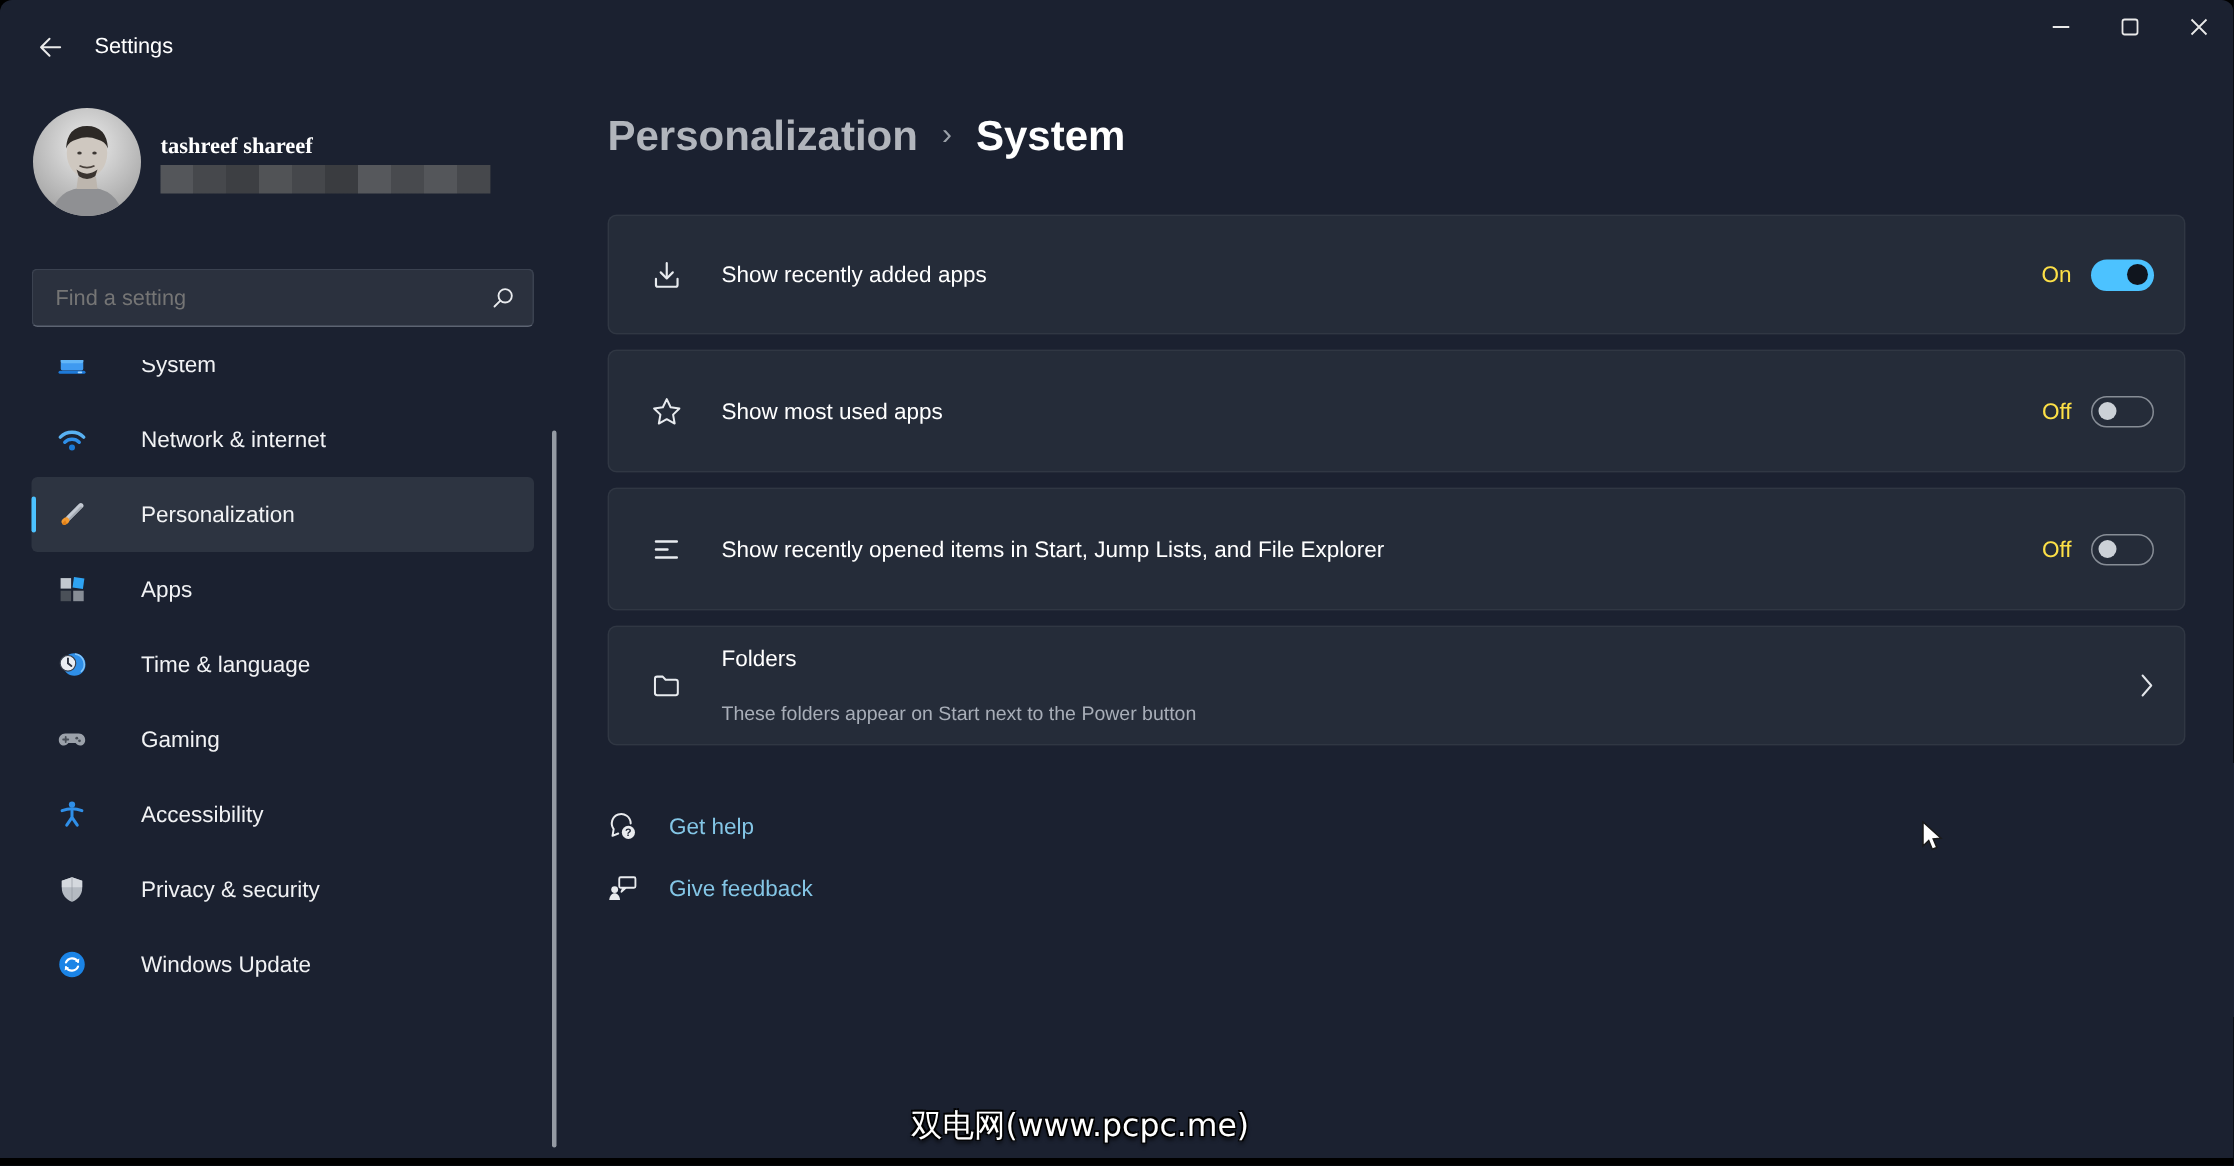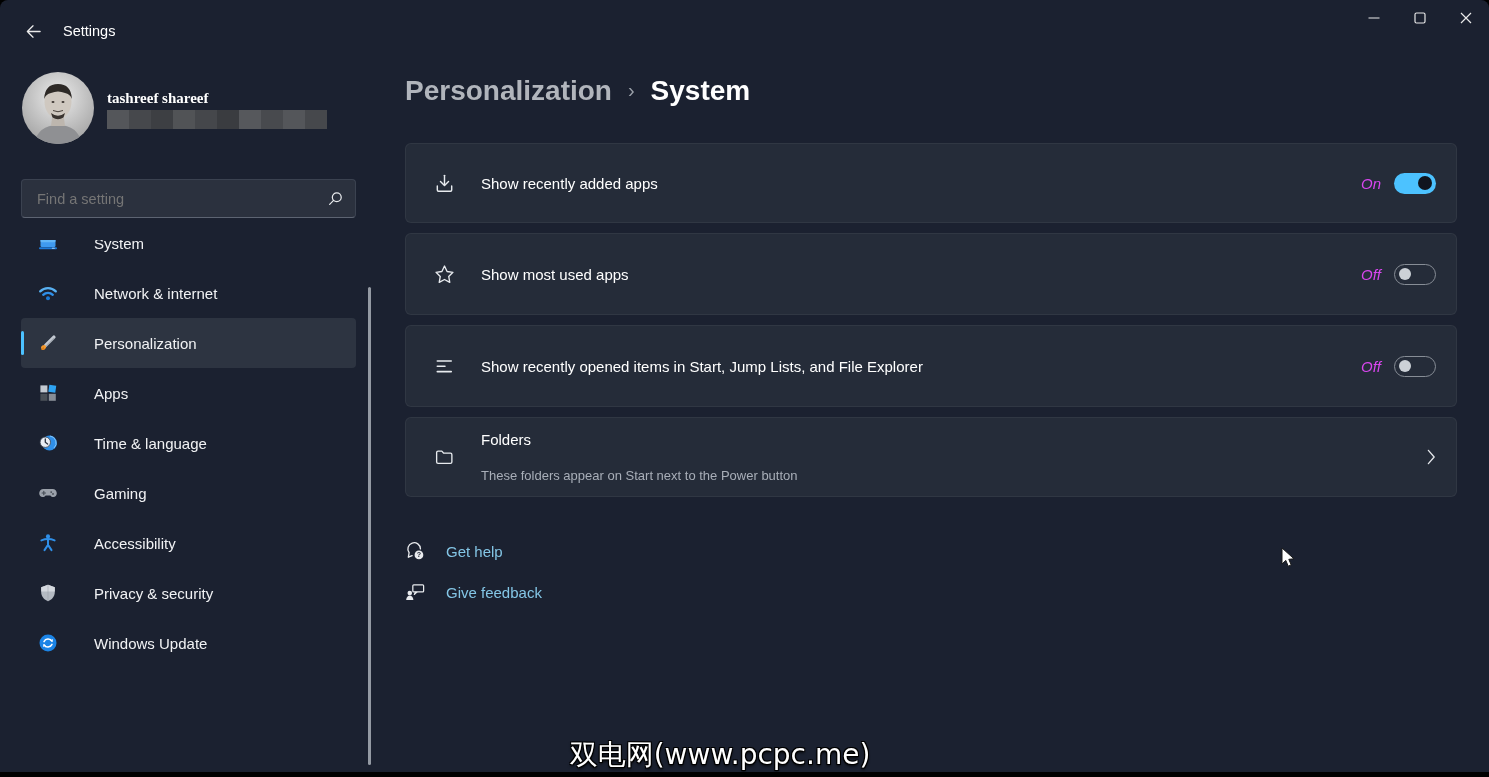--- a/index.html
+++ b/index.html
@@ -58,36 +58,36 @@
   .card { position:relative; display:flex; align-items:center;
           background:#252c39; border:1px solid rgba(255,255,255,0.055);
           border-radius:6px; padding:0 20px 0 27px; margin-bottom:10px; }
   .card.h80 { height:80px; } .card.h82 { height:82px; }
   .card .cicon { width:23px; height:23px; flex:0 0 23px; display:flex; }
   .card .ctext { margin-left:25px; font-size:15px; color:#fff; }
   .card .ctext2 { margin-left:25px; display:flex; flex-direction:column; }
   .card .ctitle { font-size:15px; color:#fff; }
   .card .csub { font-size:13px; color:#a8aeb8; margin-top:20px; }
   .card .cright { margin-left:auto; display:flex; align-items:center; gap:13px; }
-  .state-label { font-size:15px; color:#d946ef;font-style:italic; }
+  .state-label { font-size:15px; color:#fde047; }
 
   .toggle { width:42px; height:21px; border-radius:11px; position:relative; }
   .toggle.on { background:#4cc2ff; }
   .toggle.on .knob { position:absolute; right:4px; top:3.5px; width:14px; height:14px;
                      border-radius:50%; background:#10151e; }
   .toggle.off { border:1px solid #878d96; }
   .toggle.off .knob { position:absolute; left:4px; top:3.5px; width:12px; height:12px;
                       border-radius:50%; background:#ccd1d7; }
 
   .help-row { position:absolute; display:flex; align-items:center; gap:20px; left:405px; }
   .help-row .hicon { width:21px; height:21px; display:flex; }
   .help-link { font-size:15px; color:#84c6e6; }
 
   .watermark { position:absolute; left:495px; top:736px; width:450px; text-align:center;
-               font-size:28px; color:#fff; font-family:"DejaVu Sans", sans-serif;
+               font-size:21px; color:#fff; font-family:"DejaVu Sans", sans-serif;
                text-shadow:-1px -1px 0 #000, 1px -1px 0 #000, -1px 1px 0 #000,
                            1px 1px 0 #000, 0 2px 3px #000; }
 
   .cursor { position:absolute; left:1281px; top:547px; }
 </style>
 </head>
 <body>
 
 <div class="stage">
 <div class="app">

